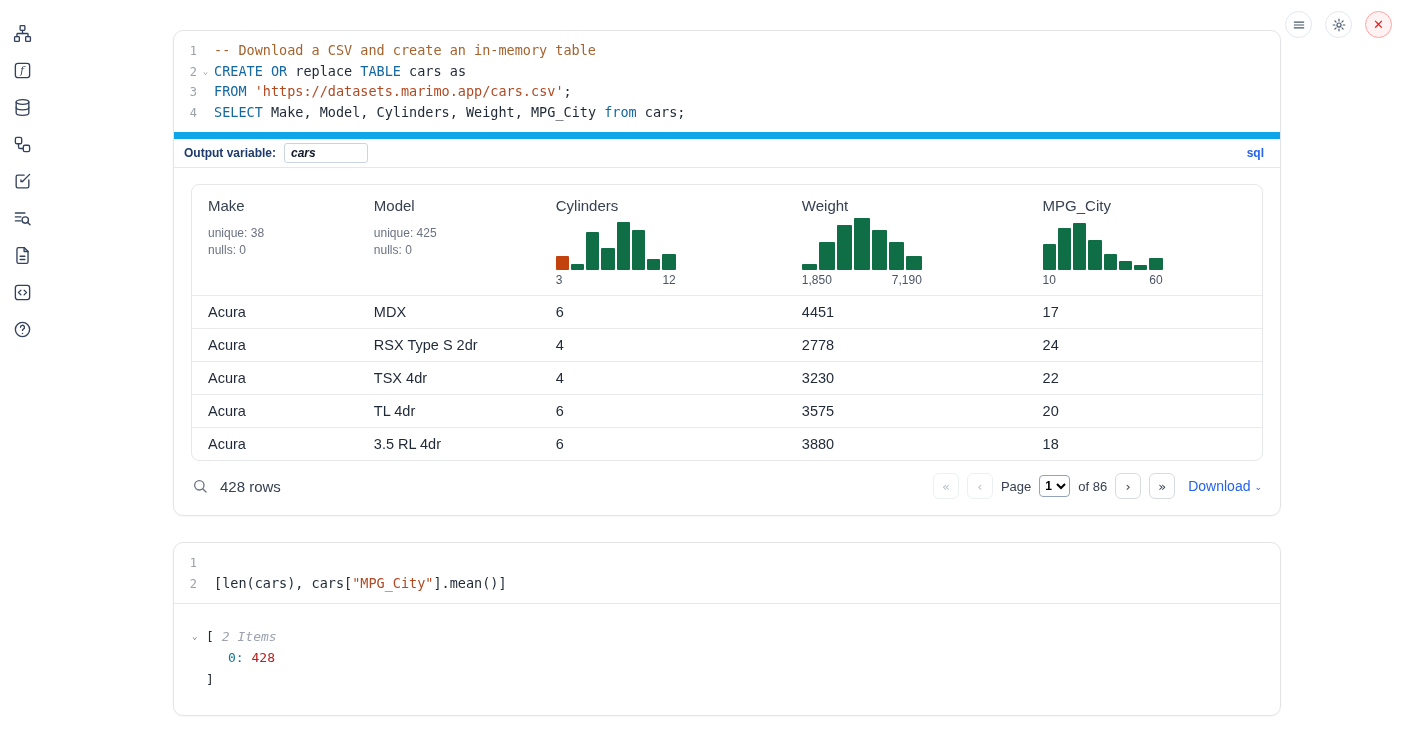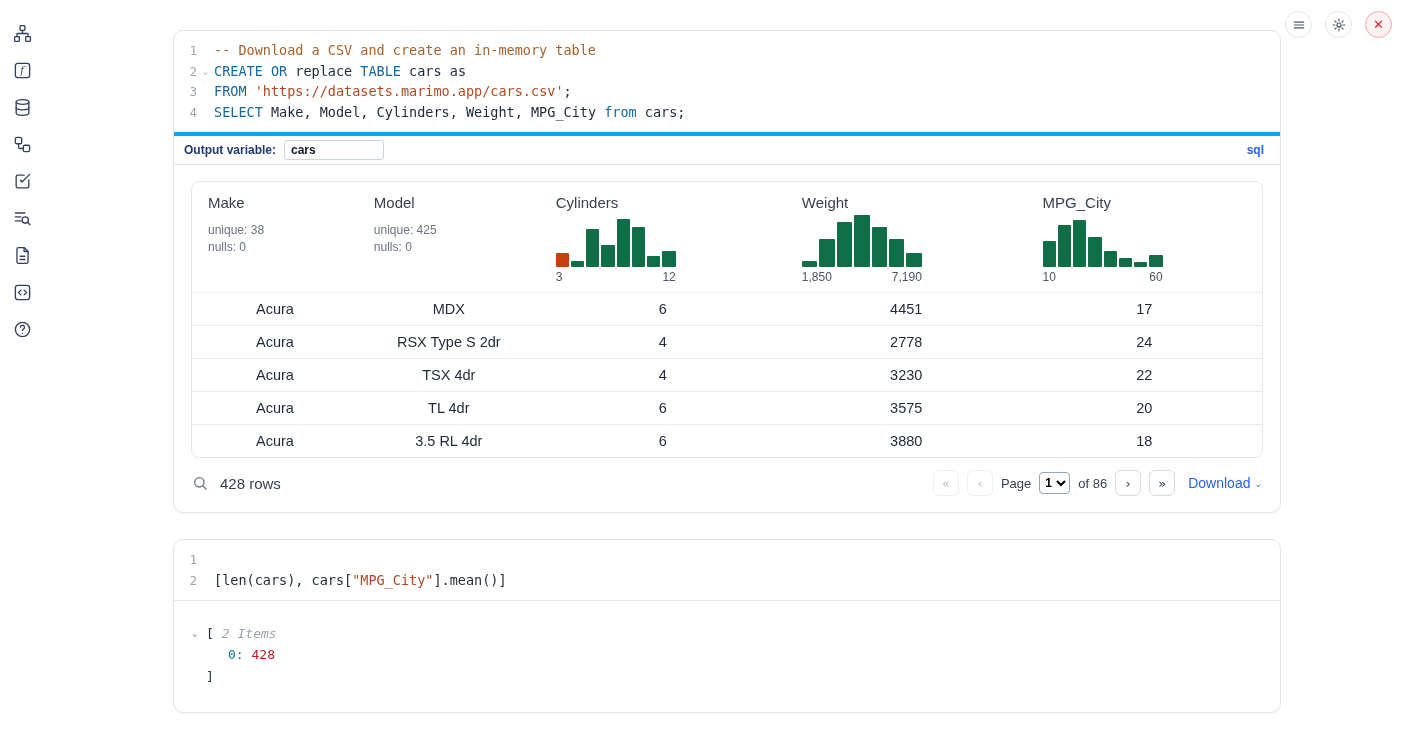--- a/index.html
+++ b/index.html
@@ -28,37 +28,37 @@
   .code-line{display:flex;font-family:"DejaVu Sans Mono",monospace;font-size:13.5px;line-height:19.5px;}
   .gutter{width:23px;text-align:right;color:#9aa1ab;flex:none;font-size:12px;padding-top:1px;}
   .fold{width:17px;flex:none;color:#9aa1ab;font-size:9px;text-align:center;cursor:pointer;}
   .src{white-space:pre;color:#111827;}
   .tok-kw{color:#1468a0;}
   .tok-comment{color:#a5632d;}
   .tok-str{color:#b04a23;}
   .tok-plain{color:#1f2937;}
 
   
-  .outvar-row{display:flex;align-items:center;gap:8px;border-top:4px solid #0ea5e9;border-bottom:1px solid #e5e7eb;padding:4px 10px;}
+  .outvar-row{display:flex;align-items:center;gap:8px;border-top:7px solid #0ea5e9;border-bottom:1px solid #e5e7eb;padding:4px 10px;}
   .outvar-label{font-size:12px;font-weight:700;color:#1e3a6e;}
-  .outvar-input{width:100px;font-family:"Liberation Sans",sans-serif;font-weight:700;font-size:12px;color:#111827;border:1px solid #cbd5e1;border-radius:3px;padding:2px 6px;}
+  .outvar-input{width:84px;font-family:"Liberation Sans",sans-serif;font-weight:700;font-size:12px;color:#111827;border:1px solid #cbd5e1;border-radius:3px;padding:2px 6px;font-style:italic;}
   .lang-badge{margin-left:auto;color:#2563eb;font-size:12px;font-weight:700;padding-right:6px;cursor:pointer;}
 
   
   .table-wrap{margin:16px 17px 0;border:1px solid #e5e7eb;border-radius:8px;overflow:hidden;}
   table{width:100%;border-collapse:collapse;table-layout:fixed;}
   th{padding:12px 16px 8px;text-align:left;vertical-align:top;font-weight:400;cursor:pointer;}
   .col-name{font-size:15px;color:#374151;}
   .col-stats{margin-top:11px;font-size:12px;color:#6b7280;line-height:17px;}
   .hist{margin-top:6px;width:120px;}
   .hist-bars{display:flex;align-items:flex-end;gap:2px;height:50px;}
   .bar{flex:1;background:#0f6e45;border-radius:1px;min-width:3px;}
   .bar.hl{background:#c2410c;}
   .hist-labels{display:flex;justify-content:space-between;font-size:12px;color:#4b5563;padding-top:3px;}
-  td{padding:8px 16px;font-size:14.5px;color:#1f2937;border-top:1px solid #e8eaed;text-align:center;}
+  td{padding:8px 16px;font-size:14.5px;color:#1f2937;border-top:1px solid #e8eaed;}
 
   
   .cell-footer{display:flex;align-items:center;justify-content:space-between;padding:12px 18px 16px;gap:8px;}
   .footer-left{display:flex;align-items:center;gap:12px;color:#374151;font-size:15px;}
   .footer-left svg{width:16px;height:16px;stroke:#6b7280;fill:none;stroke-width:2;stroke-linecap:round;}
   .footer-right{display:flex;align-items:center;gap:8px;font-size:13px;color:#374151;}
   .pg-btn{width:26px;height:26px;border:1px solid #d7dbe0;border-radius:6px;background:#fff;color:#374151;font-size:13px;display:flex;align-items:center;justify-content:center;cursor:pointer;font-family:"DejaVu Sans",sans-serif;}
   .pg-btn.disabled{color:#b9bfc7;border-color:#edf0f3;}
   .page-select{font-family:"Liberation Sans",sans-serif;font-weight:700;font-size:12px;border:1px solid #94a3b8;border-radius:4px;padding:2px 1px;background:#fff;}
   .download{color:#2563eb;font-size:14px;display:flex;align-items:center;gap:4px;margin-left:5px;cursor:pointer;}

